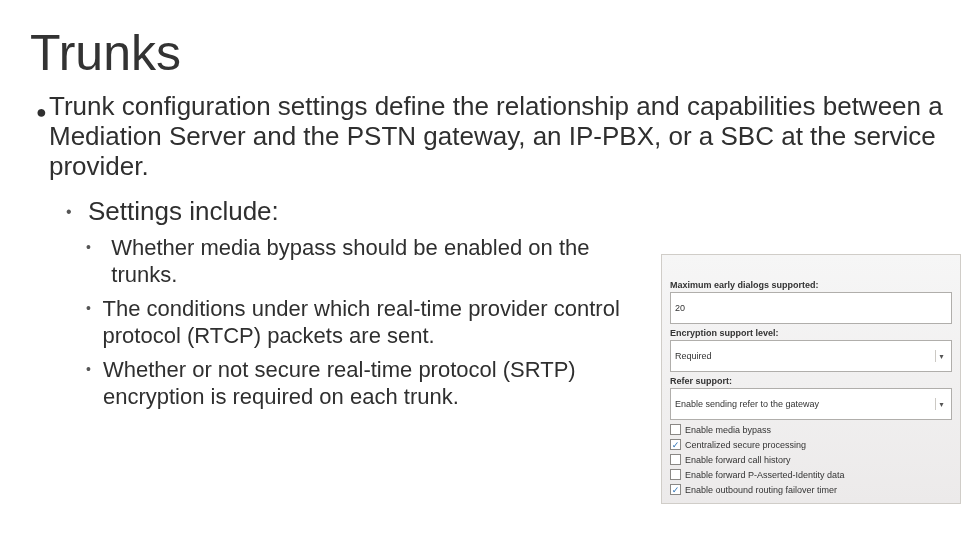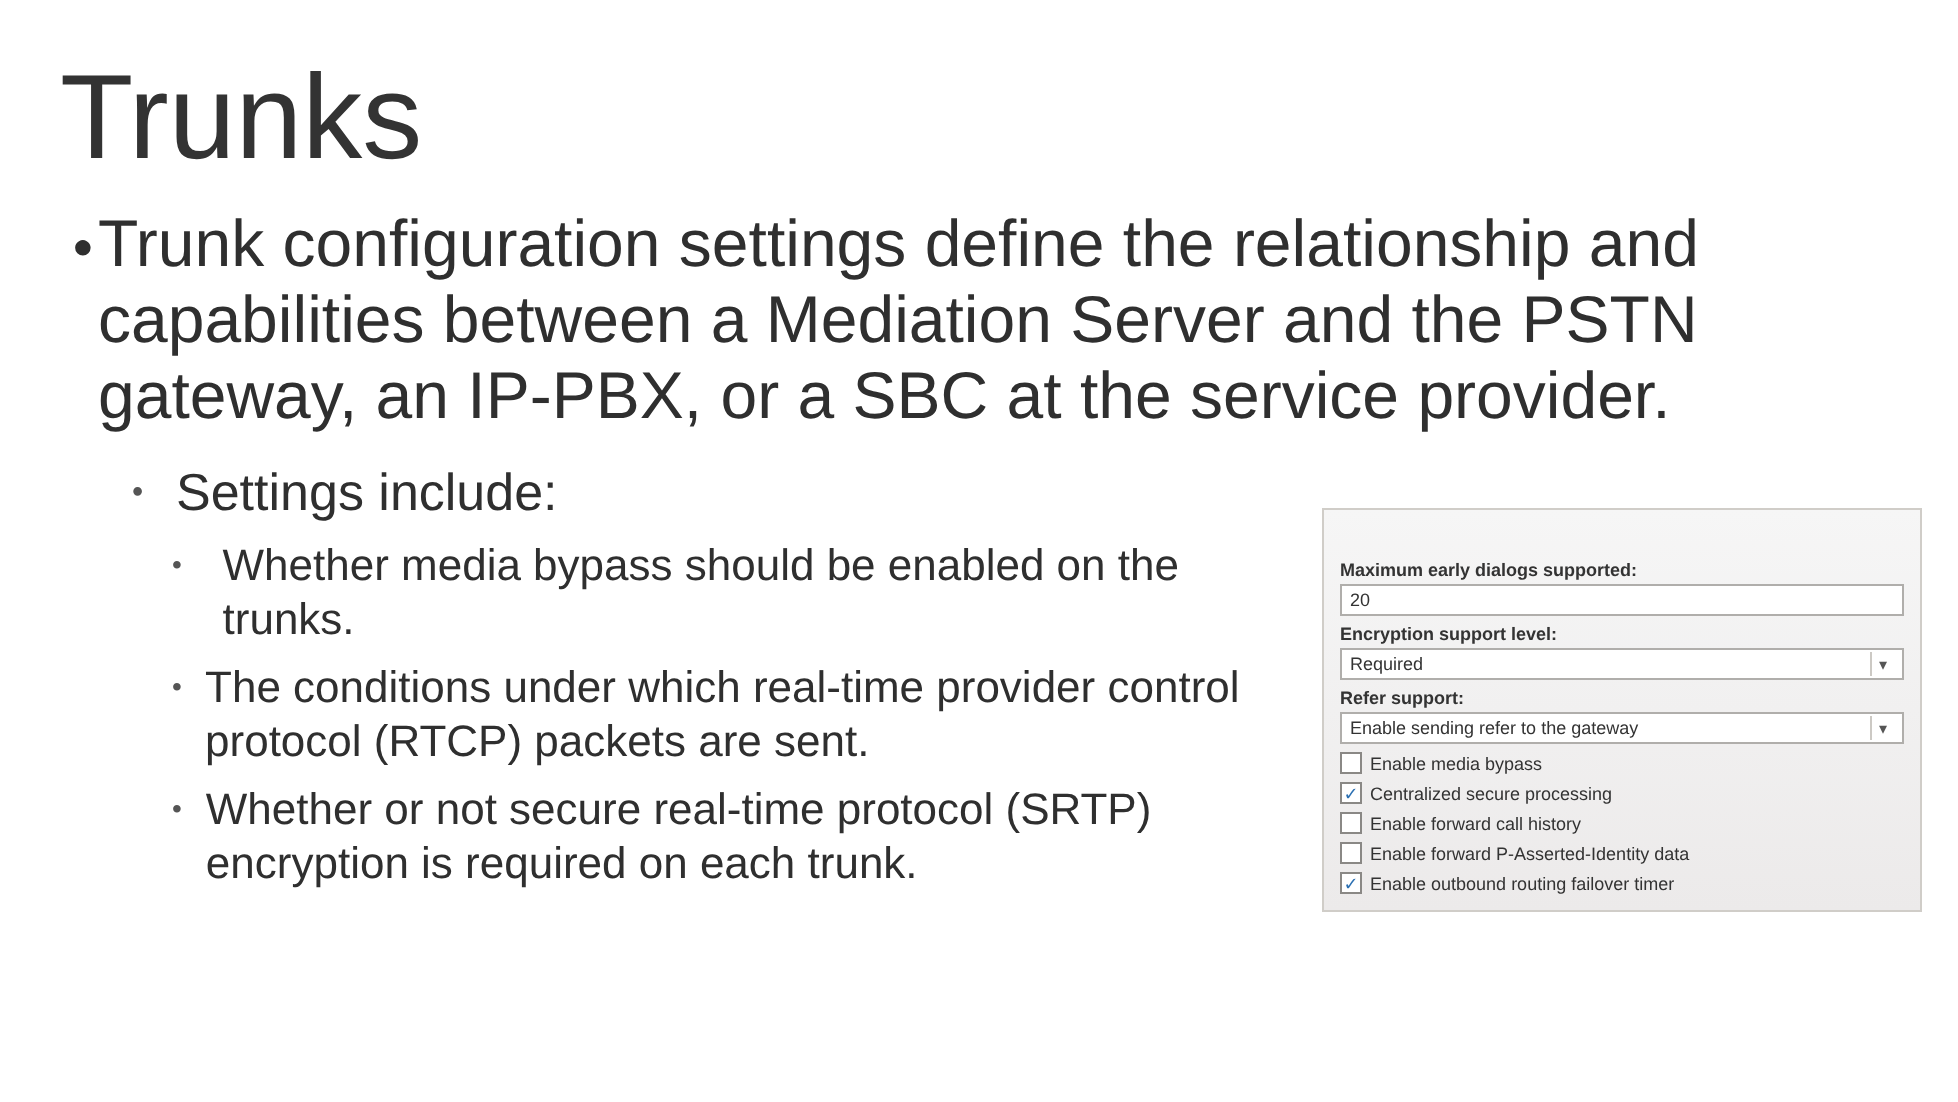--- a/index.html
+++ b/index.html
@@ -1,21 +1,21 @@
 <!DOCTYPE html>
 <html><head>
 <meta charset="utf-8">
 <style>
   * { box-sizing: border-box; margin: 0; padding: 0; }
   html, body { width: 979px; height: 551px; background: #fff; font-family: "Segoe UI Light", "Segoe UI", Arial, sans-serif; }
   .slide { position: relative; width: 979px; height: 551px; padding: 24px 30px 0 30px; color: #2f2f2f; }
-  .title { font-size: 60px; font-weight: 300; color: #333; margin-bottom: 10px; }
+  .title { font-size: 50px; font-weight: 300; color: #333; margin-bottom: 10px; }
   .bullet-row { display: flex; align-items: flex-start; }
   .bullet-dot { width: 28px; font-size: 18px; line-height: 40px; padding-left: 6px; }
-  .main-bullet { font-size: 33px; font-weight: 300; line-height: 1.15; max-width: 900px; }
+  .main-bullet { font-size: 26px; font-weight: 300; line-height: 1.15; max-width: 900px; }
   .sub-list { margin-top: 14px; margin-left: 36px; }
   .sub-item { display: flex; align-items: flex-start; font-size: 26px; font-weight: 300; margin-bottom: 6px; }
   .sub-item .mark { width: 22px; color: #555; font-size: 16px; line-height: 32px; }
   .subsub-list { margin-top: 6px; margin-left: 56px; width: 560px; }
   .subsub-item { display: flex; align-items: flex-start; font-size: 22px; font-weight: 300; line-height: 1.25; margin-bottom: 6px; }
   .subsub-item .mark { width: 26px; color: #555; font-size: 14px; line-height: 26px; }
 
   
   .panel {
     position: absolute;
@@ -25,21 +25,21 @@
     font-family: "Segoe UI", Arial, sans-serif;
     font-size: 9px;
     color: #333;
     background: linear-gradient(#f6f6f6,#eceaea);
     border: 1px solid #d0cdc8;
     padding: 21px 8px 8px 8px;
   }
   .panel .field-label { font-weight: 700; margin-top: 4px; margin-bottom: 2px; }
   .panel .text-input, .panel .dropdown {
     background: #fff; border: 1px solid #b0aeab; padding: 2px 4px; font-size: 9px;
-    height: 16px; display:flex; align-items:center; justify-content:space-between;
+    height: 32px; display:flex; align-items:center; justify-content:space-between;
   }
   .panel .dropdown .chev {
     width: 12px; height: 12px; display:flex; align-items:center; justify-content:center;
     font-size:8px; color:#555; border-left:1px solid #ccc9c4;
   }
   .panel .check-row { display:flex; align-items:center; gap:4px; margin-top:4px; }
   .panel .checkbox {
     width:11px; height:11px; border:1px solid #8a8885; background:#fff;
     display:flex; align-items:center; justify-content:center; font-size:9px; color:#2a6fb2;
   }

